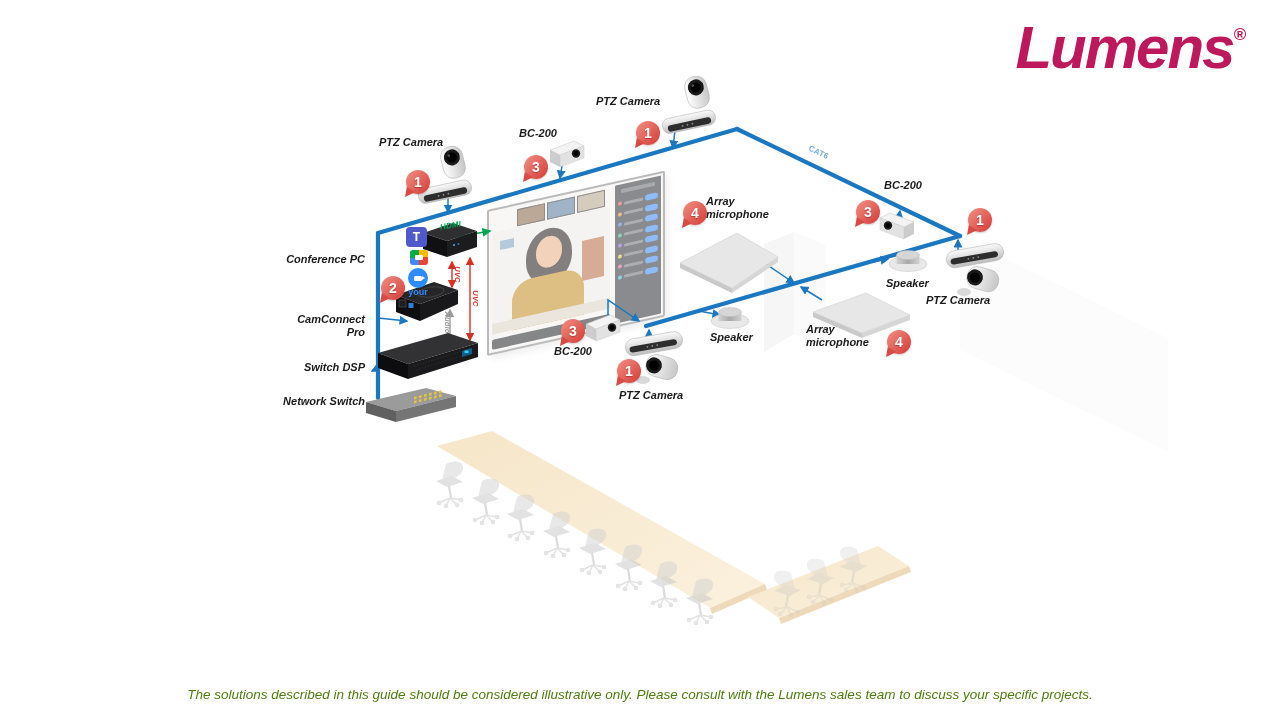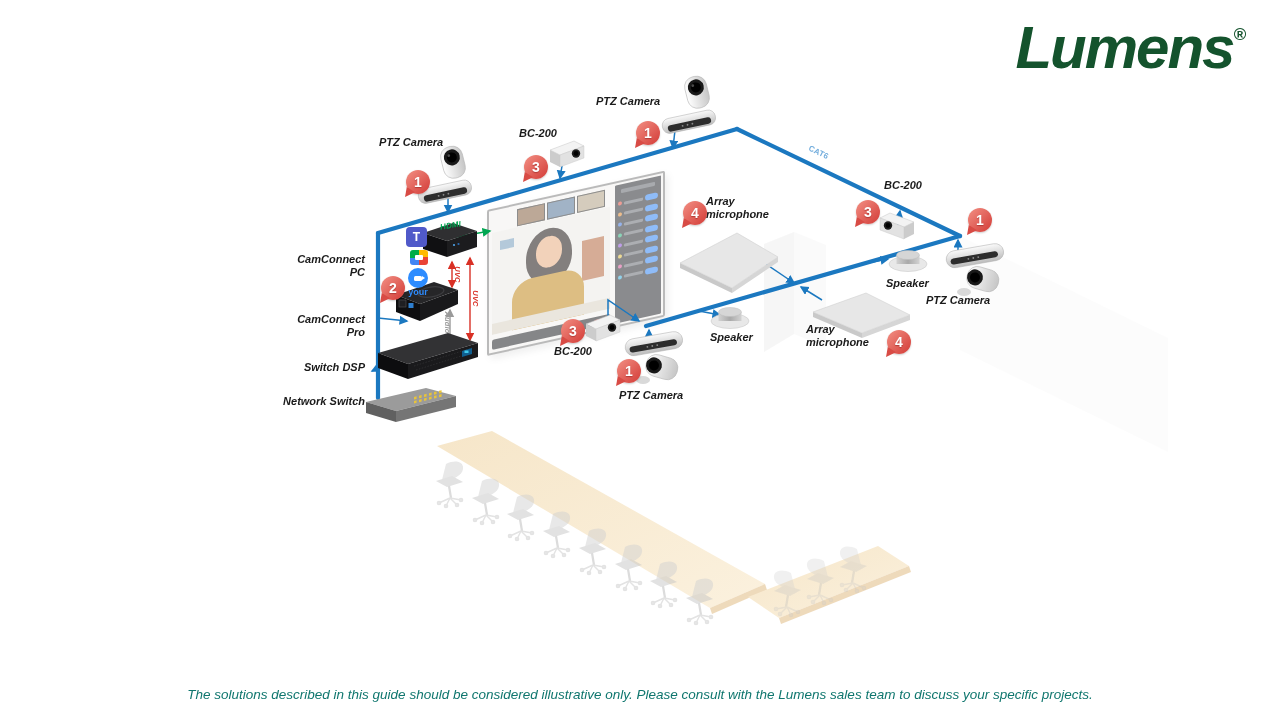--- a/index.html
+++ b/index.html
@@ -13,26 +13,26 @@
   .rot{position:absolute;font-size:7.5px;font-weight:bold;z-index:5;letter-spacing:.2px;}
   
   .badge{position:absolute;width:24px;height:24px;border-radius:50%;
          background:linear-gradient(135deg,#f0897e 8%,#d94c46 80%);
          color:#fff;font-size:14px;font-weight:bold;display:flex;align-items:center;
          justify-content:center;z-index:6;text-shadow:0 1px 1px rgba(120,20,20,.45);
          box-shadow:0 1px 2px rgba(0,0,0,.2);}
   .badge::before{content:"";position:absolute;left:-1px;bottom:-3px;width:10px;height:10px;
          background:#d84b45;clip-path:polygon(0 100%,18% 0,100% 52%);z-index:-1;}
   
-  .logo{position:absolute;right:34px;top:18px;z-index:5;color:#14532d;
+  .logo{position:absolute;right:34px;top:18px;z-index:5;color:#be185d;
         font-style:italic;font-weight:bold;font-size:60px;letter-spacing:-2px;line-height:1;}
   .logo sup{font-size:17px;vertical-align:28px;letter-spacing:0;}
   
   .footer{position:absolute;left:0;right:0;top:687px;text-align:center;font-style:italic;
-          font-size:13.5px;color:#0f766e;z-index:5;}
+          font-size:13.5px;color:#4d7c0f;z-index:5;}
   
   .screen{position:absolute;left:487px;top:210px;width:174px;height:142px;
           transform:skewY(-12.5deg);transform-origin:0 0;background:#f3f2f0;
           border:2px solid #8a8a8a;border-radius:2px;opacity:.58;z-index:1;
           box-shadow:3px 4px 8px rgba(0,0,0,.12);overflow:hidden;}
   .scr-tiles{position:absolute;left:28px;top:4px;height:15px;display:flex;gap:2px;}
   .scr-tiles div{width:26px;height:15px;border:1px solid #3c3c3c;}
   .scr-main{position:absolute;left:3px;top:22px;width:118px;height:102px;background:#edece8;overflow:hidden;}
   .w-shelf{position:absolute;right:6px;top:28px;width:22px;height:40px;background:#b9714b;}
   .w-frame{position:absolute;left:8px;top:10px;width:14px;height:9px;background:#7fa3c0;}
@@ -363,21 +363,21 @@
   <div class="lbl" style="left:519px;top:127px">BC-200</div>
   <div class="lbl" style="left:596px;top:95px">PTZ Camera</div>
   <div class="lbl" style="left:884px;top:179px">BC-200</div>
   <div class="lbl" style="left:926px;top:294px">PTZ Camera</div>
   <div class="lbl" style="left:886px;top:277px">Speaker</div>
   <div class="lbl wrap" style="left:706px;top:195px;width:84px">Array microphone</div>
   <div class="lbl wrap" style="left:806px;top:323px;width:84px">Array microphone</div>
   <div class="lbl" style="left:710px;top:331px">Speaker</div>
   <div class="lbl" style="left:554px;top:345px">BC-200</div>
   <div class="lbl" style="left:619px;top:389px">PTZ Camera</div>
-  <div class="lbl wrap right" style="left:283px;top:253px;width:82px">CamConnect PC</div>
+  <div class="lbl wrap right" style="left:283px;top:253px;width:82px">Conference PC</div>
   <div class="lbl wrap right" style="left:277px;top:313px;width:88px">CamConnect Pro</div>
   <div class="lbl right" style="left:283px;top:361px;width:82px;text-align:right">Switch DSP</div>
   <div class="lbl wrap right" style="left:283px;top:395px;width:82px">Network Switch</div>
 
   <div class="rot" style="left:440px;top:221px;color:#00a651;font-style:italic;font-size:8px;transform:rotate(-9deg)">HDMI</div>
   <div class="rot" style="left:449px;top:270px;color:#d93025;font-style:italic;transform:rotate(90deg)">UVC</div>
   <div class="rot" style="left:467px;top:294px;color:#d93025;font-style:italic;transform:rotate(90deg)">UVC</div>
   <div class="rot" style="left:436px;top:318px;color:#9a9a9a;font-style:italic;transform:rotate(90deg)">Audio</div>
   <div class="rot" style="left:808px;top:148px;color:#74aedd;font-size:8px;transform:rotate(26deg)">CAT6</div>
 

